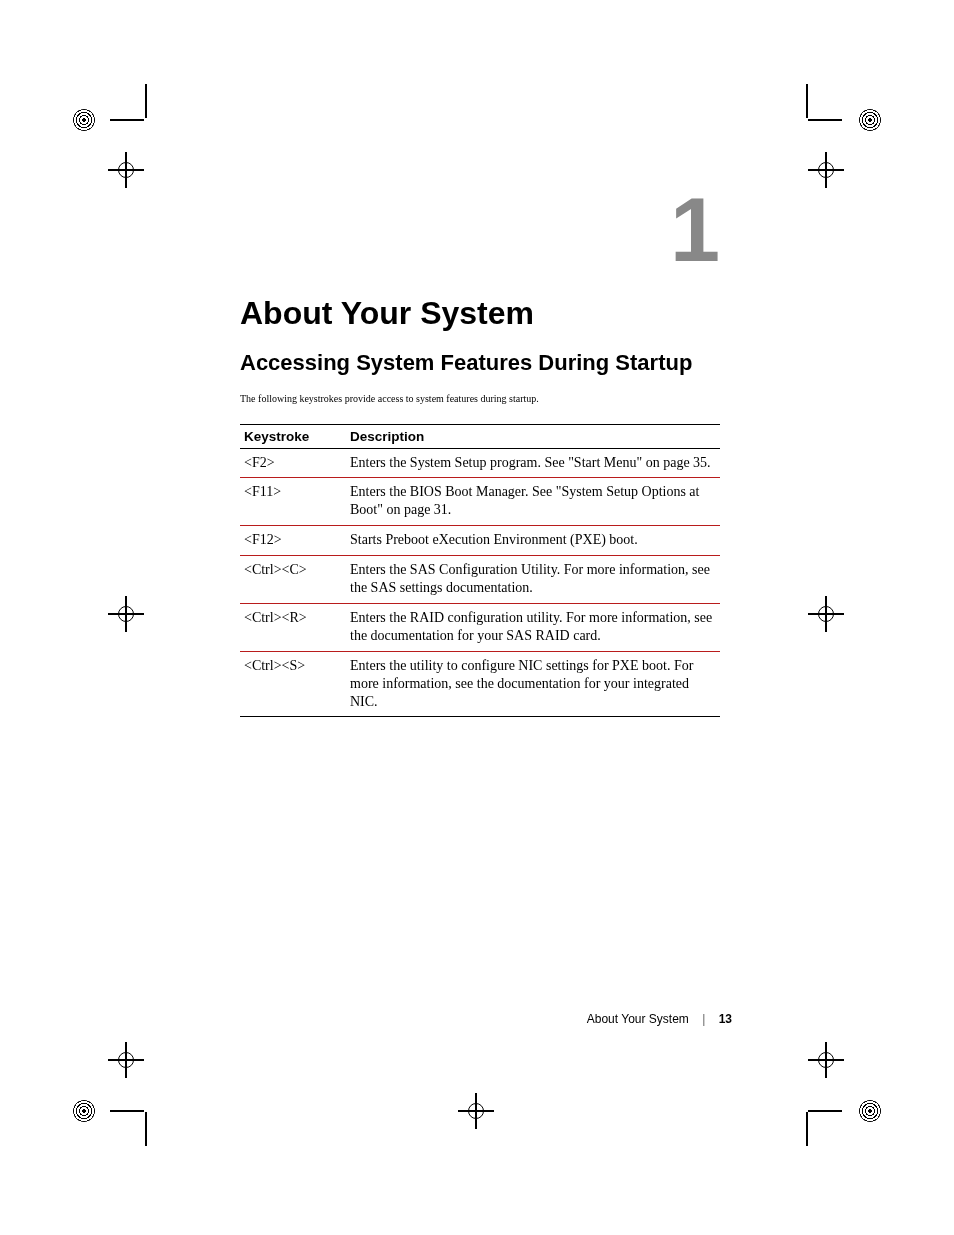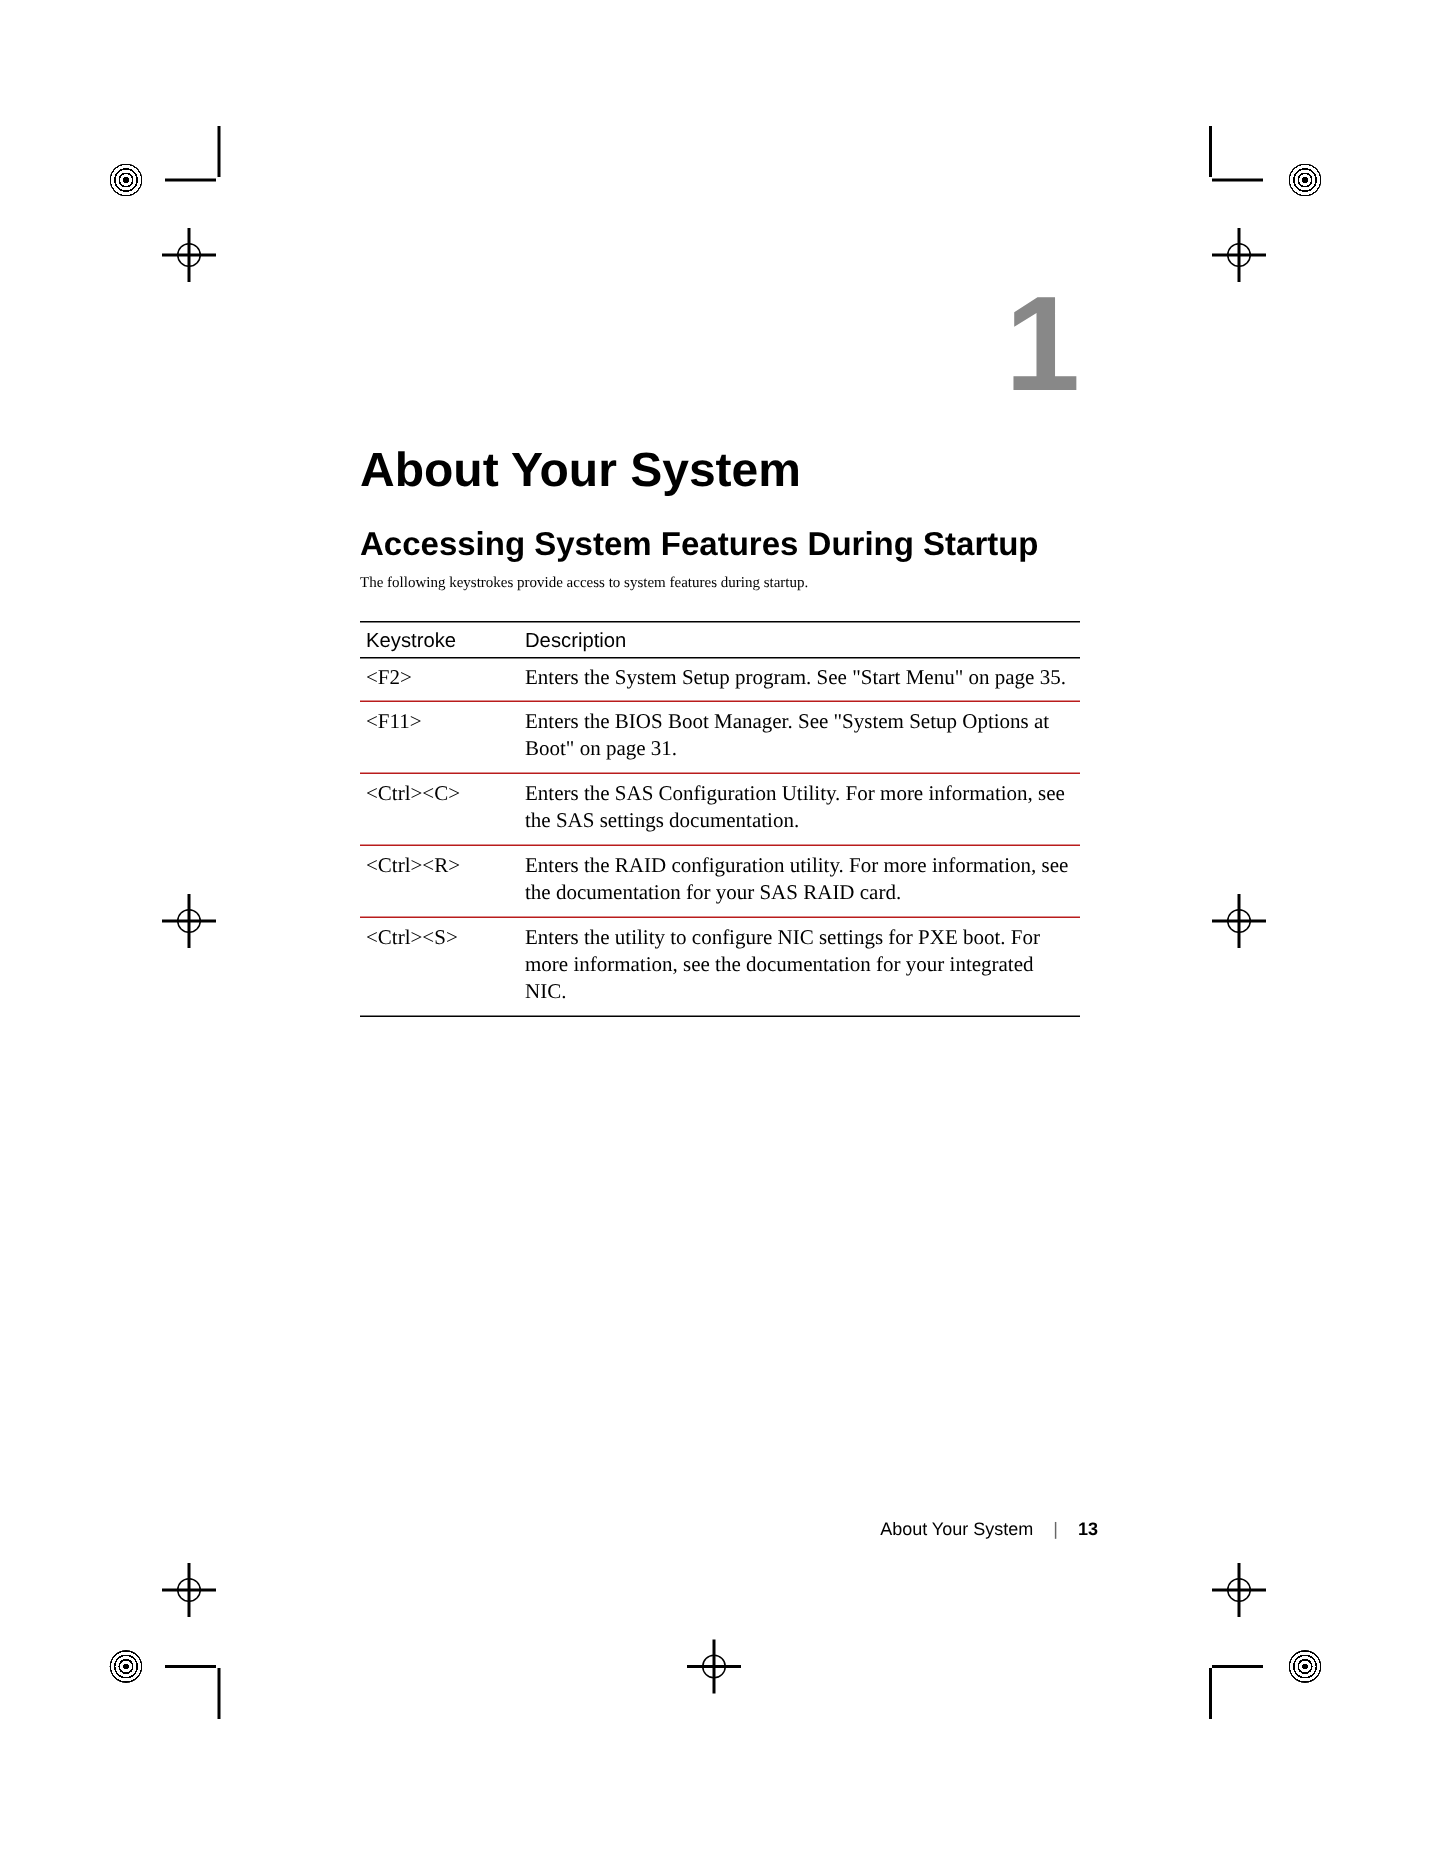--- a/index.html
+++ b/index.html
@@ -33,36 +33,36 @@
     font-family: "Arial Narrow", Arial, sans-serif;
     font-weight: 700;
     font-size: 32px;
     margin: 110px 0 14px 0;
     letter-spacing: 0px;
   }
   h2.section-title {
     font-family: "Arial Narrow", Arial, sans-serif;
     font-weight: 700;
     font-size: 22px;
-    margin: 18px 0 6px 0;
+    margin: 18px 0 16px 0;
   }
   p.intro {
     font-size: 10px;
     margin: 4px 0 18px 0;
     line-height: 1.35;
   }
   table {
     border-collapse: collapse;
     width: 100%;
     font-size: 14px;
   }
   thead th {
     text-align: left;
     font-family: "Arial Narrow", Arial, sans-serif;
-    font-weight: 400;
+    font-weight: 700;
     font-size: 13.5px;
     border-top: 1.5px solid #000;
     border-bottom: 1.5px solid #000;
     padding: 4px 4px;
   }
   tbody td {
     vertical-align: top;
     border-bottom: 1px solid #b91c1c;
     padding: 5px 4px 6px 4px;
     line-height: 1.28;
@@ -191,20 +191,24 @@
     <tbody>
       <tr>
         <td class="key">&lt;F2&gt;</td>
         <td>Enters the System Setup program. See "Start Menu" on page 35.</td>
       </tr>
       <tr>
         <td class="key">&lt;F11&gt;</td>
         <td>Enters the BIOS Boot Manager. See "System Setup Options at Boot" on page 31.</td>
       </tr>
       <tr>
+        <td class="key">&lt;F12&gt;</td>
+        <td>Starts Preboot eXecution Environment (PXE) boot.</td>
+      </tr>
+      <tr>
         <td class="key">&lt;Ctrl&gt;&lt;C&gt;</td>
         <td>Enters the SAS Configuration Utility. For more information, see the SAS settings documentation.</td>
       </tr>
       <tr>
         <td class="key">&lt;Ctrl&gt;&lt;R&gt;</td>
         <td>Enters the RAID configuration utility. For more information, see the documentation for your SAS RAID card.</td>
       </tr>
       <tr>
         <td class="key">&lt;Ctrl&gt;&lt;S&gt;</td>
         <td>Enters the utility to configure NIC settings for PXE boot. For more information, see the documentation for your integrated NIC.</td>

